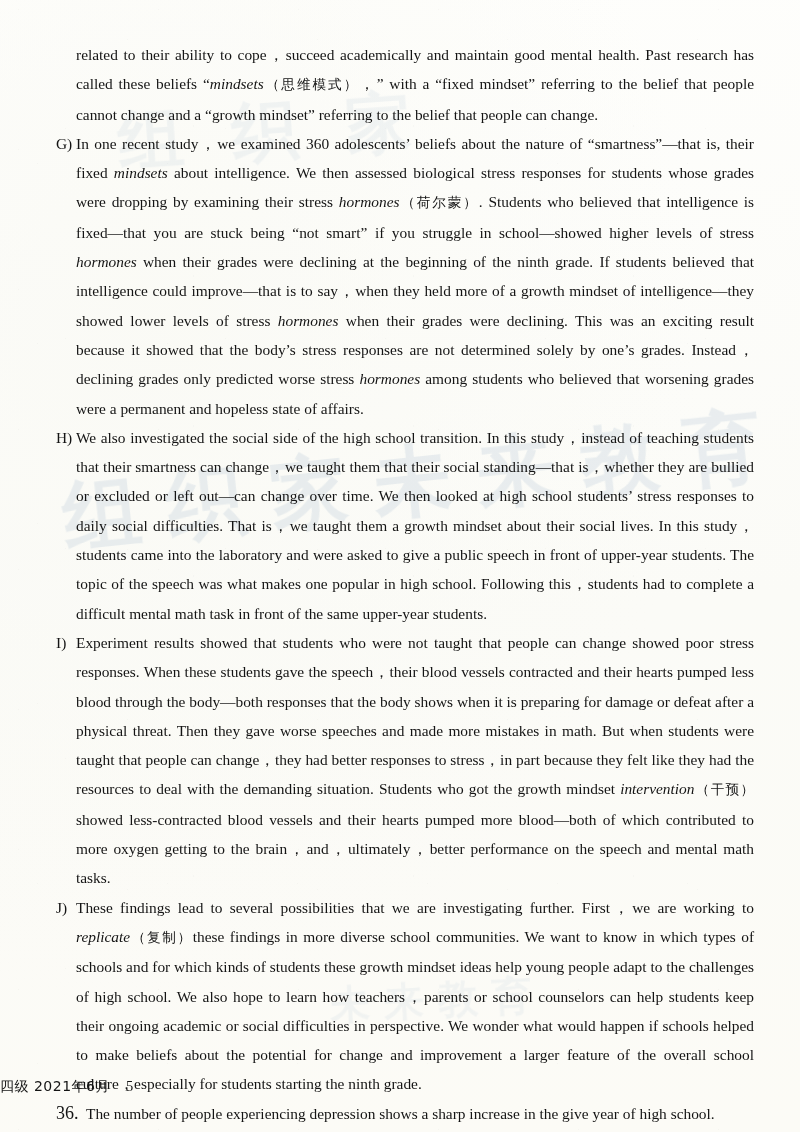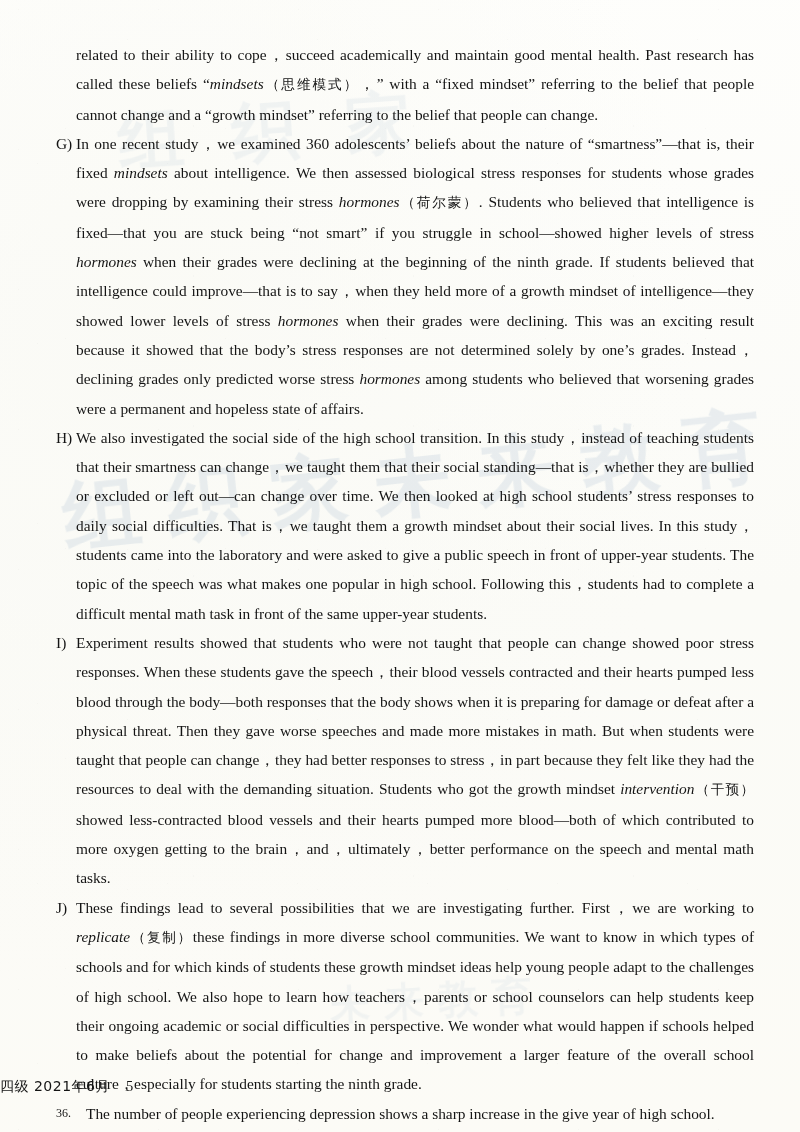--- a/index.html
+++ b/index.html
@@ -111,21 +111,21 @@
     font-size: 15.4px;
     line-height: 29.3px;
     text-align: justify;
     position: relative;
   }
   p.item .num {
     position: absolute;
     left: 0;
     top: 0;
     width: 30px;
-    font-size: 12px;
+    font-size: 18px;
   }
 
   em.it { font-style: italic; }
   span.cn {
     font-family: "DejaVu Sans", "Liberation Sans", sans-serif;
     font-size: 13.6px;
   }
 
   
   .footer {

